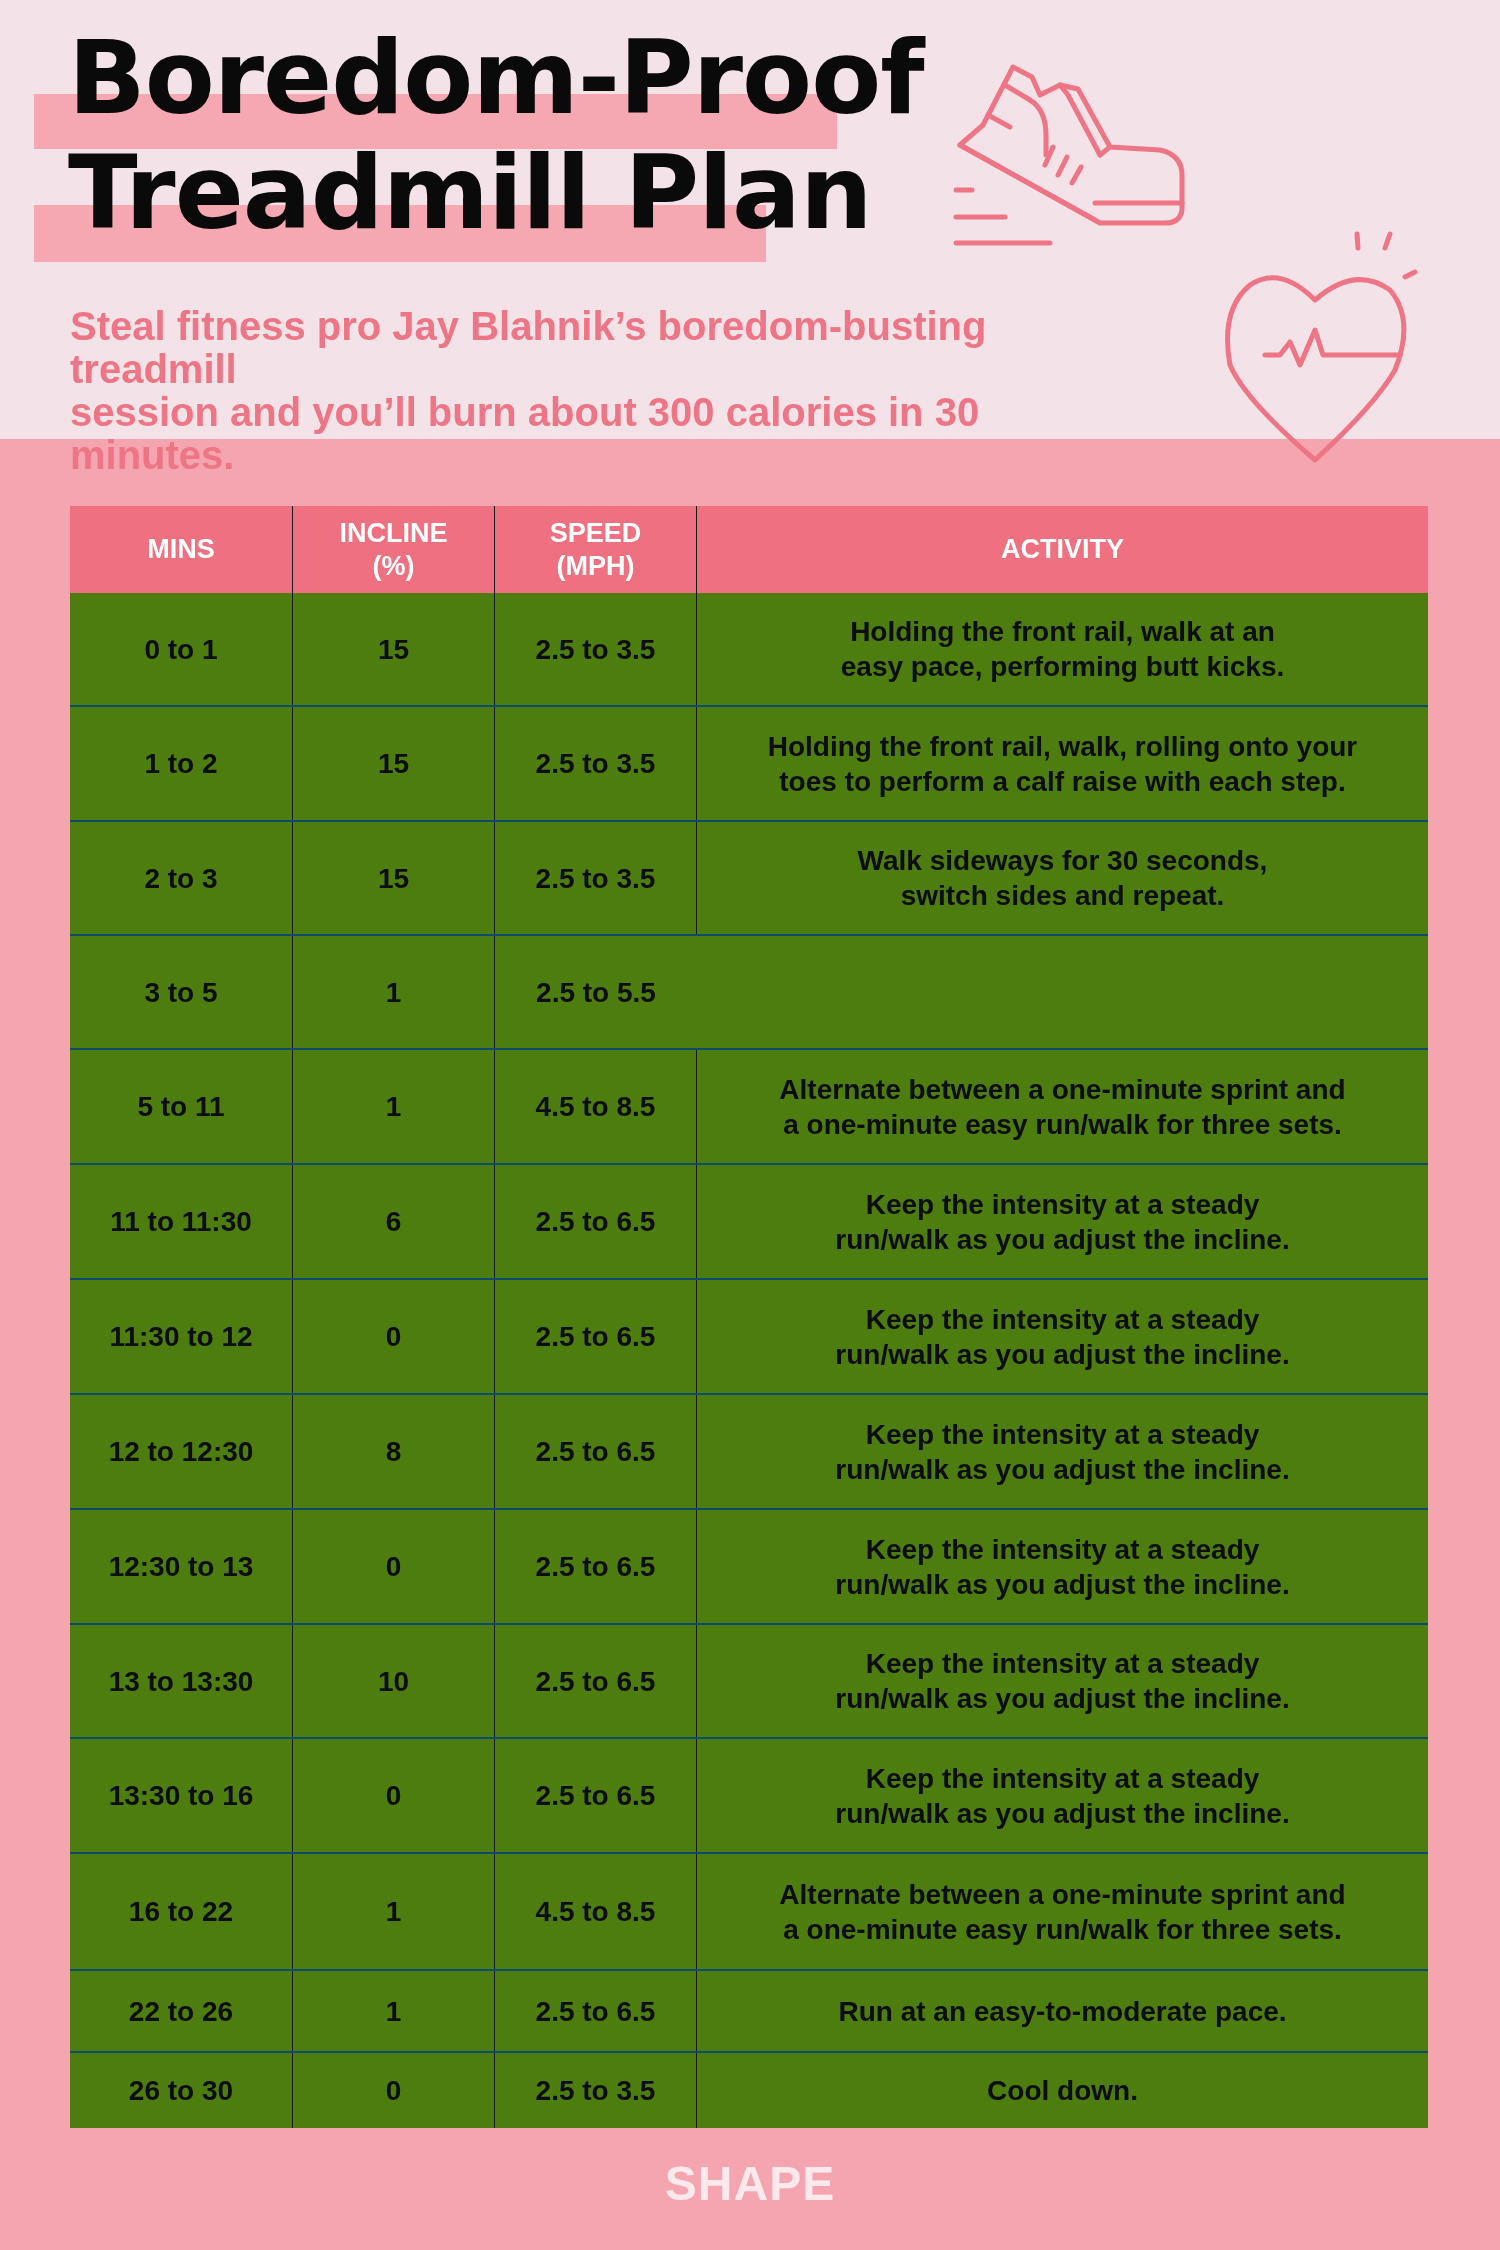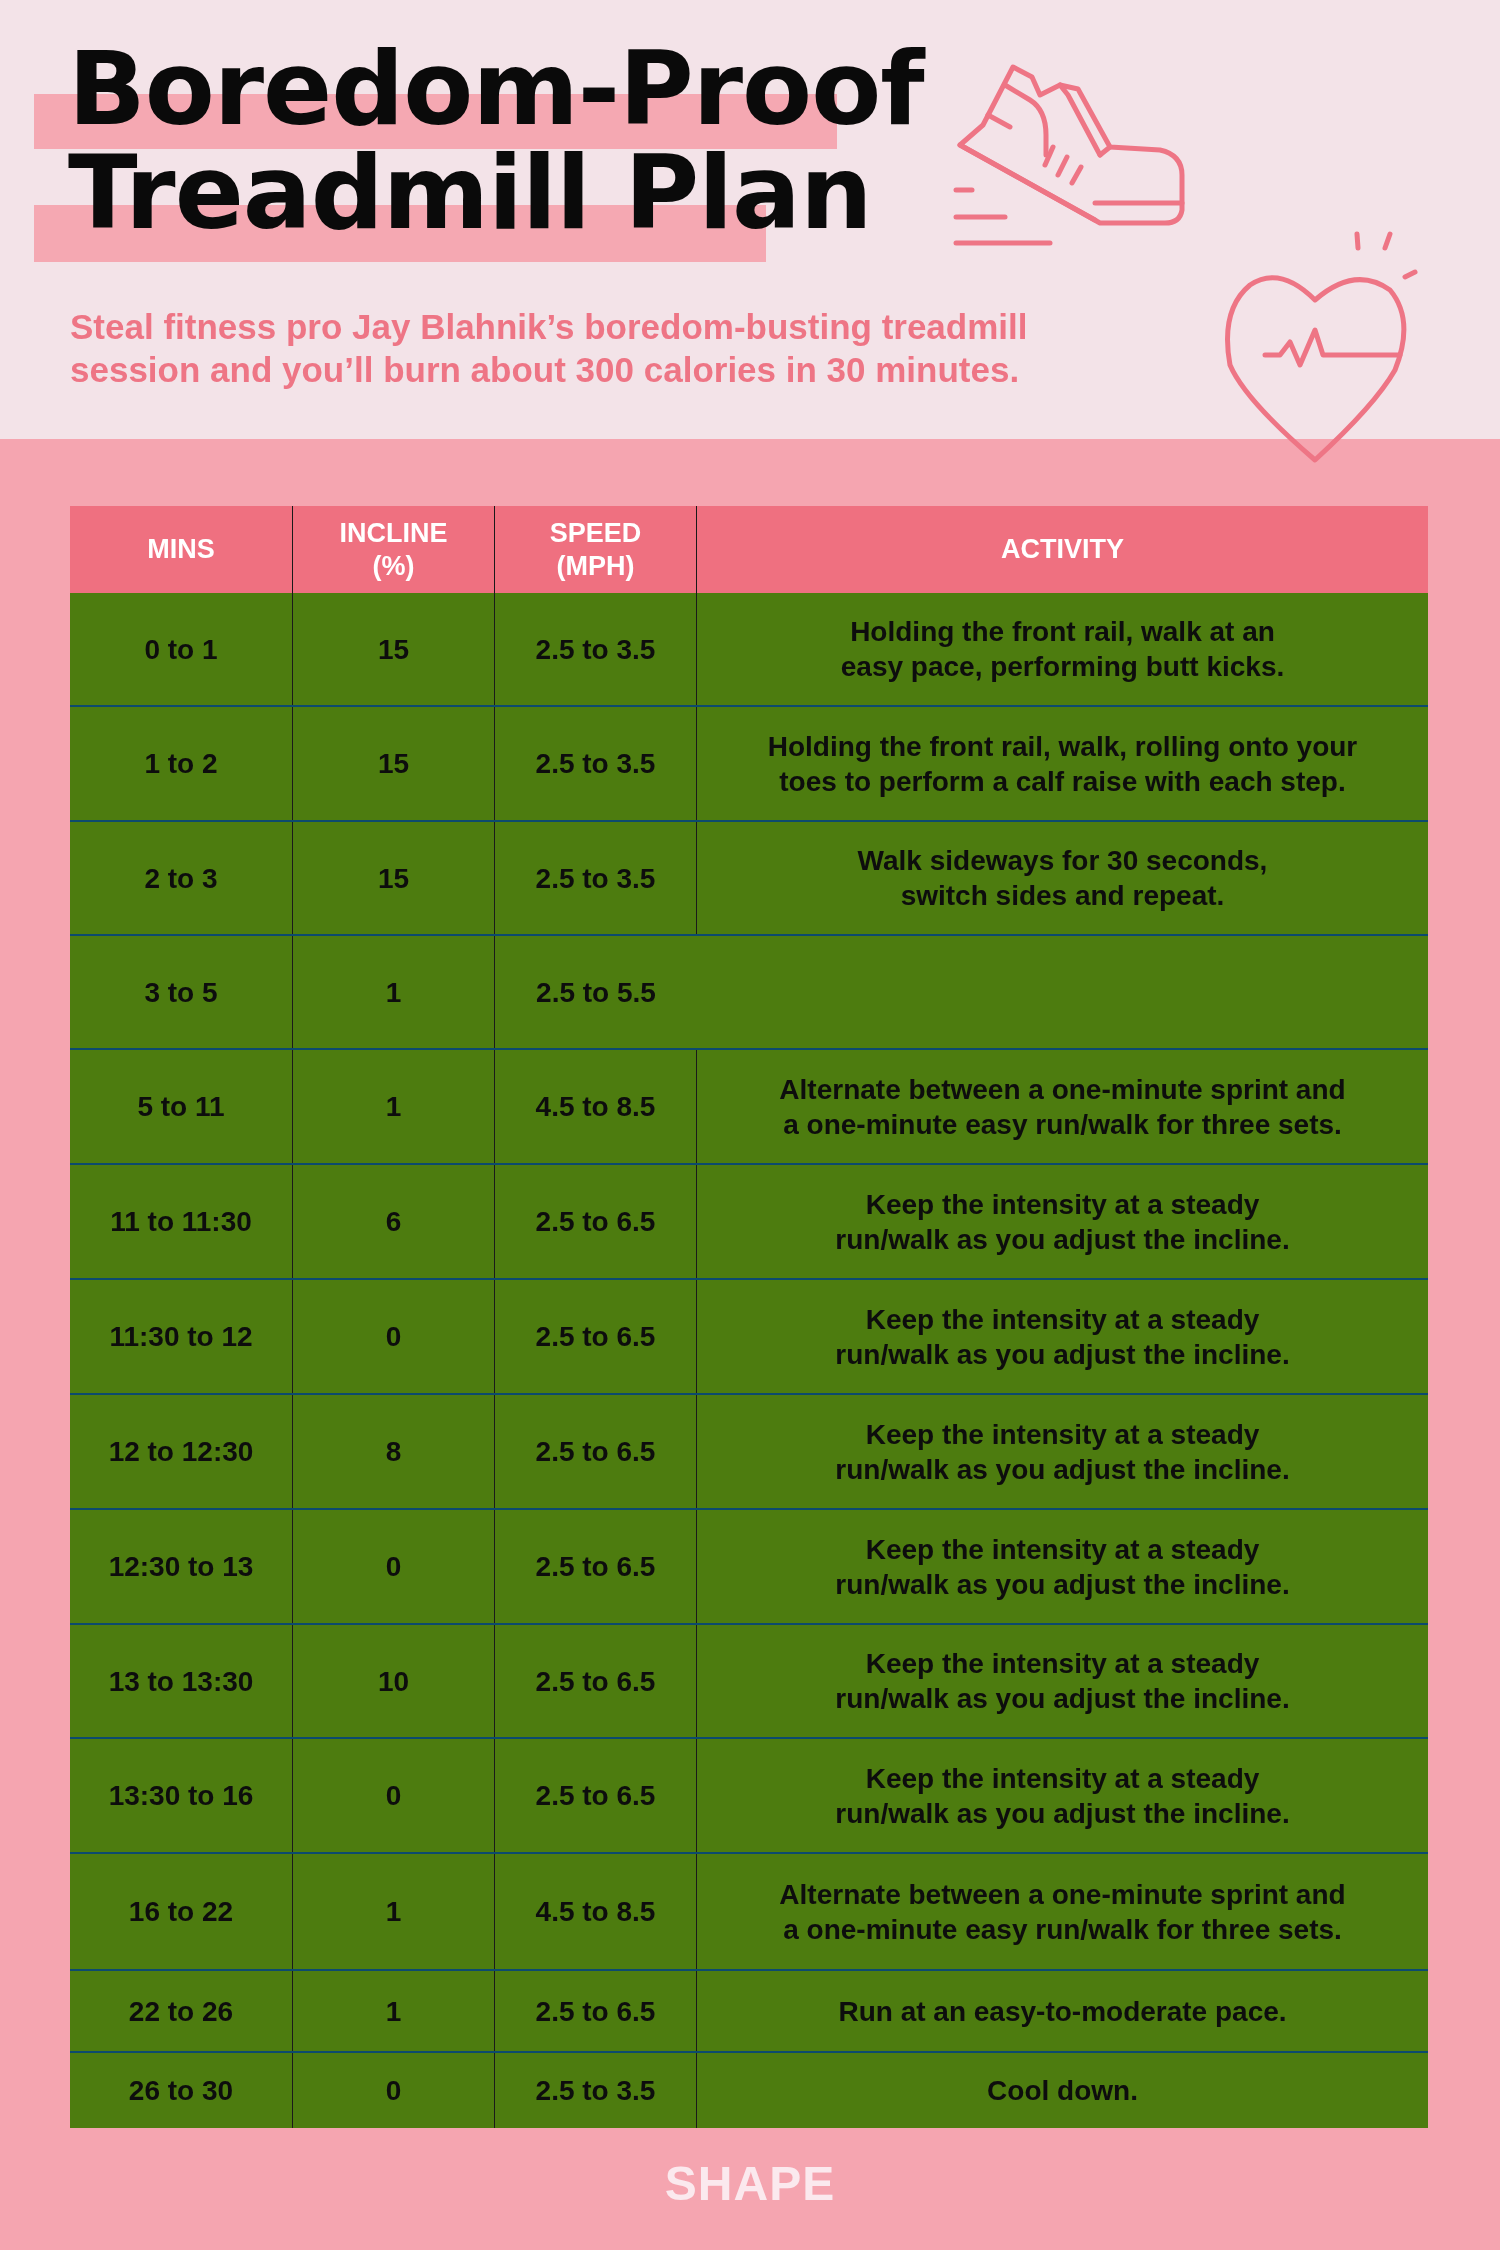--- a/index.html
+++ b/index.html
@@ -3,23 +3,23 @@
 <meta charset="utf-8">
 <style>
   * { box-sizing: border-box; margin: 0; padding: 0; }
   html, body { width: 1500px; height: 2250px; overflow: hidden; }
   body { background: #f5a5b0; font-family: "Liberation Sans", sans-serif; position: relative; }
   .top { position: absolute; left: 0; top: 0; width: 1500px; height: 439px; background: #f3e3e8; }
   .band { position: absolute; background: #f5a8b2; }
   .band1 { left: 34px; top: 94px; width: 803px; height: 55px; }
   .band2 { left: 34px; top: 205px; width: 732px; height: 57px; }
   .title { position: absolute; left: 68px; font-size: 102px; font-weight: bold; color: #0a0a0a; letter-spacing: -1px; line-height: 1; font-family: "DejaVu Sans", sans-serif; }
-  .title1 { top: 38px; }
+  .title1 { top: 27px; }
   .title2 { top: 142px; }
-  .subtitle { position: absolute; left: 70px; top: 305px; width: 980px; font-size: 35px; line-height: 43px; font-weight: bold; color: #ee7585; }
+  .subtitle { position: absolute; left: 70px; top: 305px; width: 980px; font-size: 40px; line-height: 43px; font-weight: bold; color: #ee7585; }
   .icon { position: absolute; }
   .shoe { left: 950px; top: 55px; width: 250px; height: 220px; }
   .heart { left: 1215px; top: 220px; width: 230px; height: 250px; }
 
   .table { position: absolute; left: 70px; top: 506px; width: 1358px; background: #4d7c0f; }
   .row { display: flex; border-bottom: 2px solid #0c4a6e; }
   .row:last-child { border-bottom: none; }
   .hdr { background: #ef7080; height: 87px; border-bottom: none; }
   .cell { display: flex; align-items: center; justify-content: center; text-align: center; border-right: 1.5px solid #1a1a1a; color: #0d0d0d; font-weight: bold; font-size: 28px; line-height: 35px; }
   .cell:last-child { border-right: none; }

